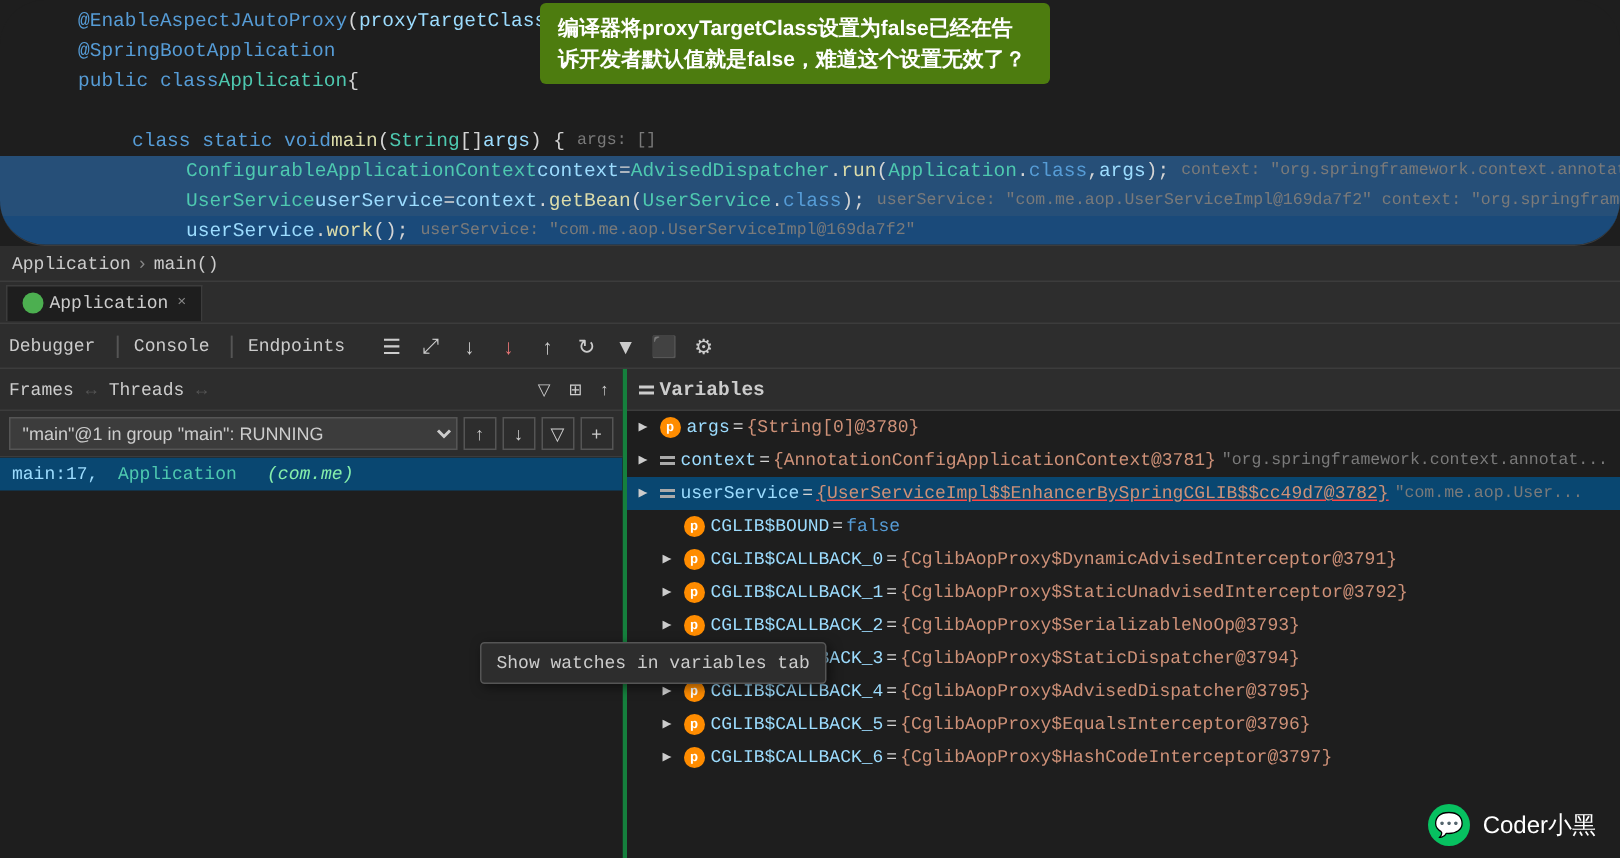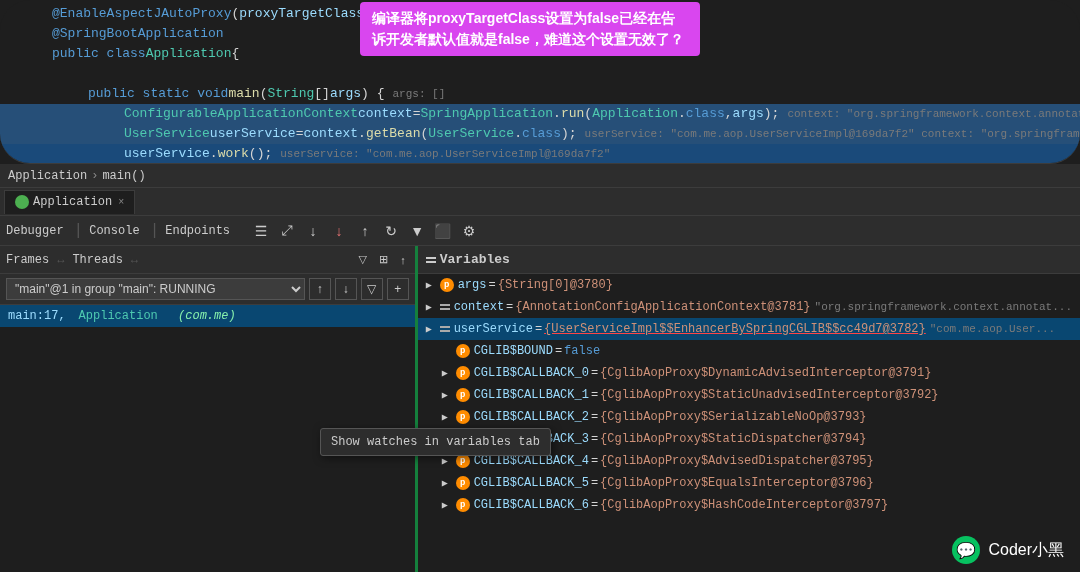--- a/index.html
+++ b/index.html
@@ -57,21 +57,21 @@
     .kw-white { color: #d4d4d4; }
     .kw-gray { color: #9cdcfe; }
     .kw-bool { color: #569cd6; }
     .hint-text { color: #7a7a7a; font-size: 11px; margin-left: 8px; }
 
     
     .annotation-bubble {
       position: absolute;
       top: 2px;
       left: 360px;
-      background: #d946ef;
+      background: #4d7c0f;
       color: white;
       font-size: 14px;
       font-weight: bold;
       padding: 6px 12px;
       border-radius: 4px;
       line-height: 1.5;
       max-width: 340px;
       z-index: 10;
       font-family: 'Microsoft YaHei', sans-serif;
     }
@@ -411,37 +411,37 @@
       <span class="kw-blue">public class </span>
         <span class="kw-class">Application</span>
         <span class="kw-white"> {</span>
     </div>
 
     <div class="code-line" style="height:20px;"></div>
 
     <div class="code-line">
       <span class="line-num"></span>
       <span style="margin-left:36px;"></span>
-      <span class="kw-blue">public static void </span>
+      <span class="kw-blue">class static void </span>
         <span class="kw-yellow">main</span>
         <span class="kw-white">(</span>
         <span class="kw-class">String</span>
         <span class="kw-white">[] </span>
         <span class="kw-gray">args</span>
         <span class="kw-white">) { </span>
         <span class="hint-text">args: []</span>
     </div>
 
     <div class="code-line highlighted">
       <span class="line-num"></span>
       <span style="margin-left:72px;"></span>
       <span class="kw-class">ConfigurableApplicationContext </span>
         <span class="kw-gray">context</span>
         <span class="kw-white"> = </span>
-        <span class="kw-class">SpringApplication</span>
+        <span class="kw-class">AdvisedDispatcher</span>
         <span class="kw-white">.</span>
         <span class="kw-yellow">run</span>
         <span class="kw-white">(</span>
         <span class="kw-class">Application</span>
         <span class="kw-white">.</span>
         <span class="kw-blue">class</span>
         <span class="kw-white">, </span>
         <span class="kw-gray">args</span>
         <span class="kw-white">);</span>
         <span class="hint-text">context: "org.springframework.context.annotation.Annot...</span>

